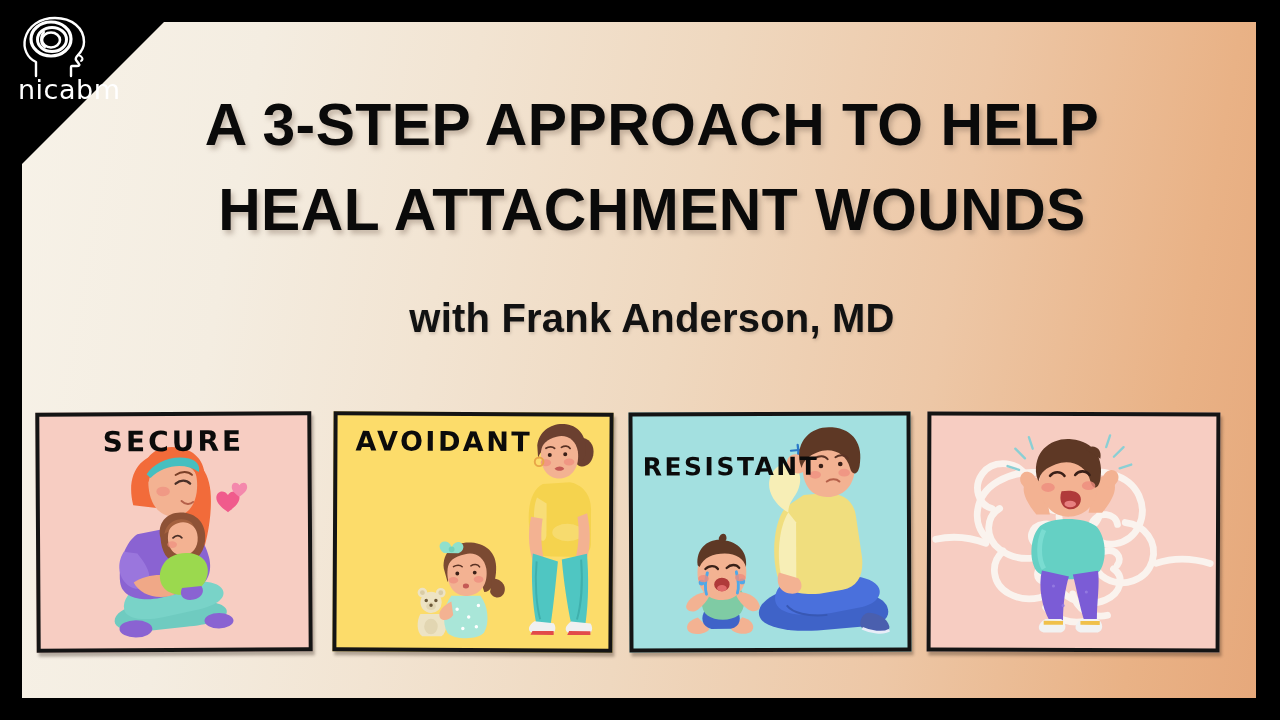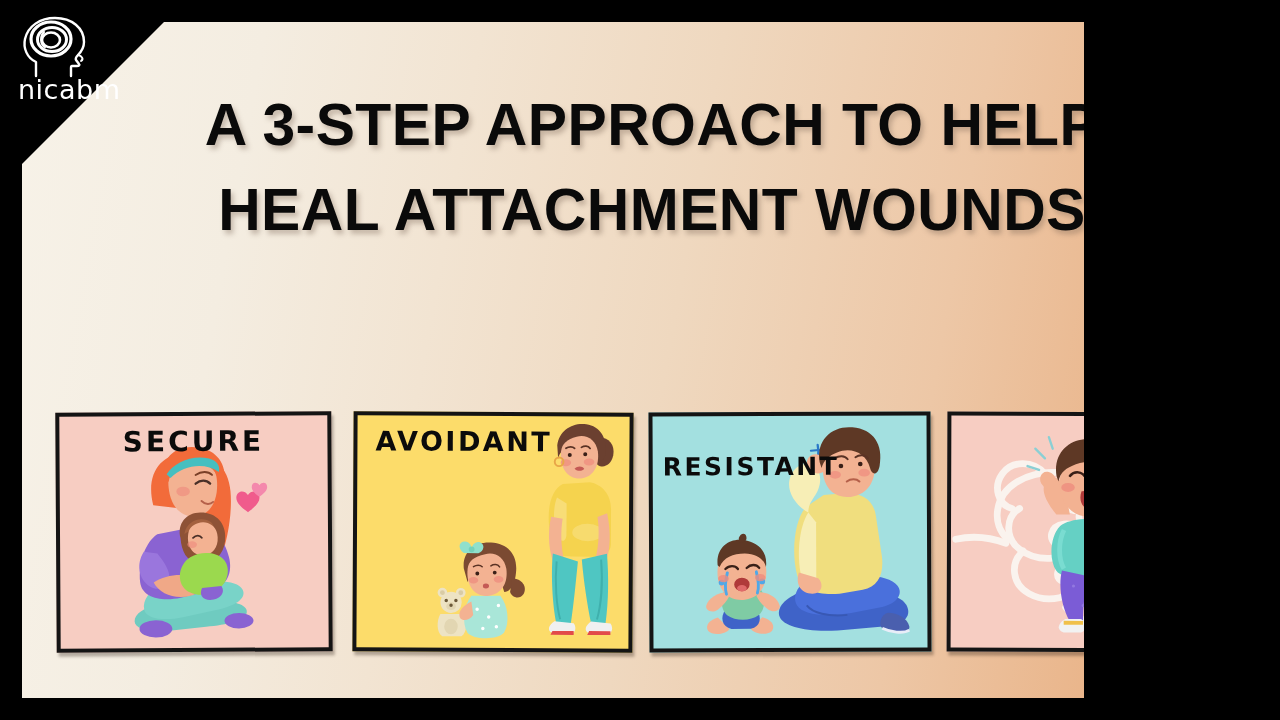--- a/index.html
+++ b/index.html
@@ -9,21 +9,21 @@
   }
   body {
     width: 1280px;
     height: 720px;
     overflow: hidden;
     font-family: "Liberation Sans", sans-serif;
   }
 
   #slide {
     position: relative;
-    width: 1084px;
+    width: 1256px;
     height: 720px;
     background: #000000;
     overflow: hidden;
   }
 
   
   #canvas {
     position: absolute;
     left: 22px;
     top: 22px;
@@ -102,21 +102,21 @@
     font-family: "Liberation Sans Narrow", "Liberation Sans", sans-serif;
     font-weight: bold;
     font-size: 40px;
     letter-spacing: 0.2px;
     text-shadow: 1px 2px 3px rgba(120,100,85,0.28);
   }
 
   
   #panels {
     position: absolute;
-    left: 56px;
+    left: 36px;
     top: 412px;
     width: 1184px;
     height: 252px;
   }
 
   .panel {
     position: absolute;
     top: 0;
     height: 240px;
     border: 4px solid #141414;
@@ -176,20 +176,21 @@
       </svg>
     </span>
     <div id="logo-word">nicabm</div>
   </div>
 
   <div id="headline">
     <span class="hl-line">A 3-STEP APPROACH TO HELP</span>
     <span class="hl-line">HEAL ATTACHMENT WOUNDS</span>
   </div>
 
+  <div id="subtitle">with Frank Anderson, MD</div>
 
   <div id="panels">
 
     <div class="panel p1" style="background:#F7CDC2;">
       <div class="panel-label">SECURE</div>
       <div class="art">
         <svg viewBox="0 0 276 240" aria-hidden="true">
 
           <path d="M98 196 C86 198 76 204 76 212 C76 220 92 224 112 222 L150 218 C172 216 190 212 192 204 C194 196 180 192 166 192 Z" fill="#6FCBC0"></path>
           <path d="M104 176 C92 180 84 190 86 200 C88 210 108 212 126 208 L164 200 C182 196 192 188 188 180 C184 172 168 170 154 172 Z" fill="#79D3C8"></path>

